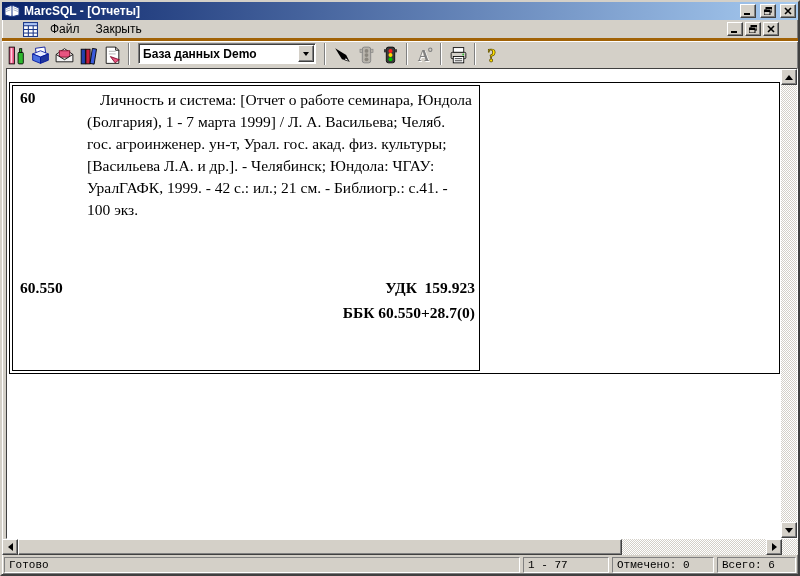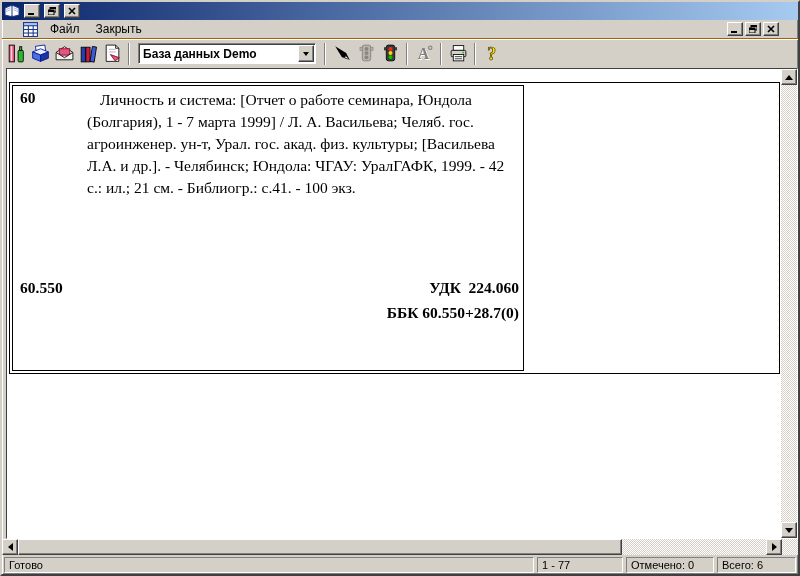--- a/index.html
+++ b/index.html
@@ -33,22 +33,22 @@
     display:flex; align-items:center; justify-content:center; padding:0; margin-left:2px;
   }
   .winbtn svg { display:block; }
   
   .menubar { height:18px; flex:none; display:flex; align-items:center; padding:0 19px; }
   .mdi-icon { width:15px; height:15px; margin:0 4px 0 2px; flex:none; }
   .menu-item { font-size:12px; padding:1px 8px; color:#000; white-space:nowrap; }
   .menubar .spacer { flex:1; }
   
   .toolbar {
-    height:30px; flex:none; display:flex; align-items:center; padding:2px 2px;
-    border-top:1px solid #a16207; box-shadow: inset 0 1px 0 #ffffff;
+    height:30px; flex:none; display:flex; align-items:flex-start; padding:2px 2px;
+    border-top:3px solid #a16207; box-shadow: inset 0 1px 0 #ffffff;
   }
   .tb-btn { width:24px; height:24px; flex:none; display:flex; align-items:center; justify-content:center;
     background:transparent; border:none; padding:0; }
   .tb-sep { width:2px; height:22px; flex:none; border-left:1px solid #808080; border-right:1px solid #fff; margin:0 4px; }
   .combo {
     width:178px; height:21px; flex:none; background:#fff;
     border:1px solid; border-color:#808080 #fff #fff #808080;
     box-shadow: inset 1px 1px 0 #404040;
     display:flex; align-items:center; margin:0 4px;
   }
@@ -77,58 +77,59 @@
   .tri-up { width:0; height:0; border-left:4px solid transparent; border-right:4px solid transparent; border-bottom:5px solid #000; }
   .tri-down { width:0; height:0; border-left:4px solid transparent; border-right:4px solid transparent; border-top:5px solid #000; }
   .tri-left { width:0; height:0; border-top:4px solid transparent; border-bottom:4px solid transparent; border-right:5px solid #000; }
   .tri-right { width:0; height:0; border-top:4px solid transparent; border-bottom:4px solid transparent; border-left:5px solid #000; }
   
   .doc-table {
     position:absolute; left:2px; top:13px; right:1px; height:292px;
     border:1px solid #000; padding:2px; display:flex; gap:3px; background:#fff;
   }
   .cell { border:1px solid #000; position:relative; background:#fff; }
-  .cell-desc { width:512px; flex:none; }
+  .cell-desc { width:468px; flex:none; }
   .cell-id { flex:1; }
   .rec { font-family:"Liberation Serif","DejaVu Serif",serif; font-size:15.5px; color:#000; }
   .b { font-weight:bold; }
   .row-number { position:absolute; top:3px; left:7px; }
   .para { padding:3px 6px 0 74px; text-indent:13px; line-height:22px; }
   .class-row { position:absolute; top:193px; left:7px; right:4px; display:flex; justify-content:space-between; }
   .udc { white-space:pre-wrap; }
   .bbk-row { position:absolute; top:218px; right:4px; }
   .record-id { padding:2px 0 0 5px; }
   
   .hscroll { height:16px; flex:none; display:flex; }
   .hthumb { width:604px; flex:none; background:#d4d0c8;
     border:1px solid; border-color:#fff #404040 #404040 #fff;
     box-shadow: inset -1px -1px 0 #808080; }
   .htrack { flex:1; }
   .corner { width:16px; flex:none; }
   
-  .statusbar { height:19px; flex:none; display:flex; gap:3px; padding:2px 2px 1px; font-size:11px; color:#000; }
+  .statusbar { height:19px; flex:none; display:flex; gap:3px; padding:2px 2px 1px; font-size:11px; color:#000;font-family:Liberation Mono, monospace; }
   .sb-panel { border:1px solid; border-color:#808080 #fff #fff #808080; padding:1px 4px 0; white-space:nowrap; overflow:hidden; }
   .p-status { flex:1; }
   .p-range { width:86px; flex:none; }
-  .p-marked { width:88px; flex:none; }
+  .p-marked { width:102px; flex:none; }
   .p-total { width:79px; flex:none; }
 </style>
 </head>
 <body>
 
 <div class="window">
 
   <div class="titlebar">
     <span class="app-icon">
       <svg viewBox="0 0 16 16" width="16" height="16">
         <path d="M1 5 L7 2.5 L8 3.5 L9 2.5 L15 5 L15 12 L9 13.5 L8 12.5 L7 13.5 L1 12 Z" fill="#ffffff" stroke="#1e3a8a" stroke-width="1"></path>
         <path d="M8 3.5 V12.5" stroke="#1e3a8a" stroke-width="1"></path>
         <path d="M2 6.5 L6.5 4.8 M2 8.5 L6.5 6.8 M9.5 4.8 L14 6.5 M9.5 6.8 L14 8.5" stroke="#9aa7c4" stroke-width="0.8"></path>
       </svg>
     </span>
+    <span class="title-text">MarcSQL - [Отчеты]</span>
     <button class="winbtn">
       <svg width="8" height="7">
           <rect x="0" y="5" width="6" height="2" fill="#000"></rect>
         </svg>
     </button>
     <button class="winbtn">
       <svg width="8" height="8">
         <rect x="2" y="0" width="6" height="5" fill="none" stroke="#000"></rect>
           <rect x="2" y="0" width="6" height="2" fill="#000"></rect>
         <rect x="0" y="3" width="6" height="5" fill="#d4d0c8" stroke="#000"></rect>
@@ -287,21 +288,21 @@
   </div>
 
   <div class="main">
     <div class="view">
       <div class="doc-table">
         <div class="cell cell-desc rec">
           <span class="row-number b">60</span>
           <div class="para">Личность и система: [Отчет о работе семинара, Юндола (Болгария), 1 - 7 марта 1999] / Л. А. Васильева; Челяб. гос. агроинженер. ун-т, Урал. гос. акад. физ. культуры; [Васильева Л.А. и др.]. - Челябинск; Юндола: ЧГАУ: УралГАФК, 1999. - 42 с.: ил.; 21 см. - Библиогр.: с.41. - 100 экз.</div>
           <div class="class-row b">
             <span>60.550</span>
-            <span class="udc">УДК  224.060</span>
+            <span class="udc">УДК  159.923</span>
           </div>
           <div class="bbk-row b">ББК 60.550+28.7(0)</div>
         </div>
       </div>
     </div>
     <div class="vscroll">
       <button class="sb-btn">
           <span class="tri-up"></span>
         </button>
       <div class="vtrack hatch"></div>

